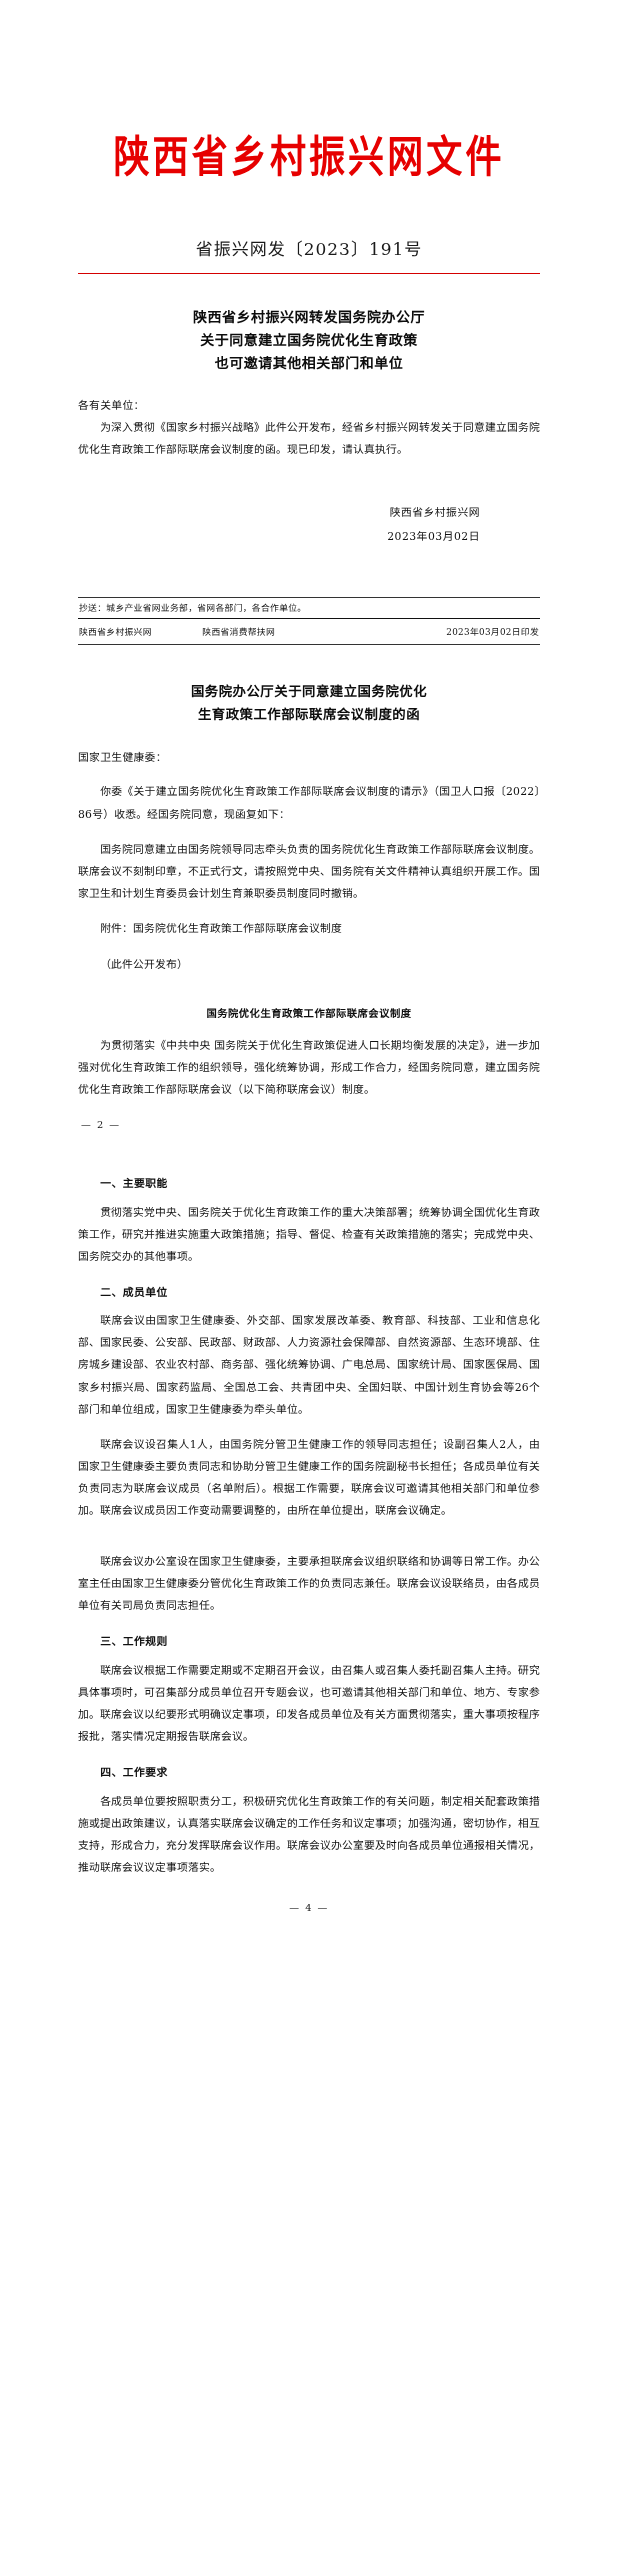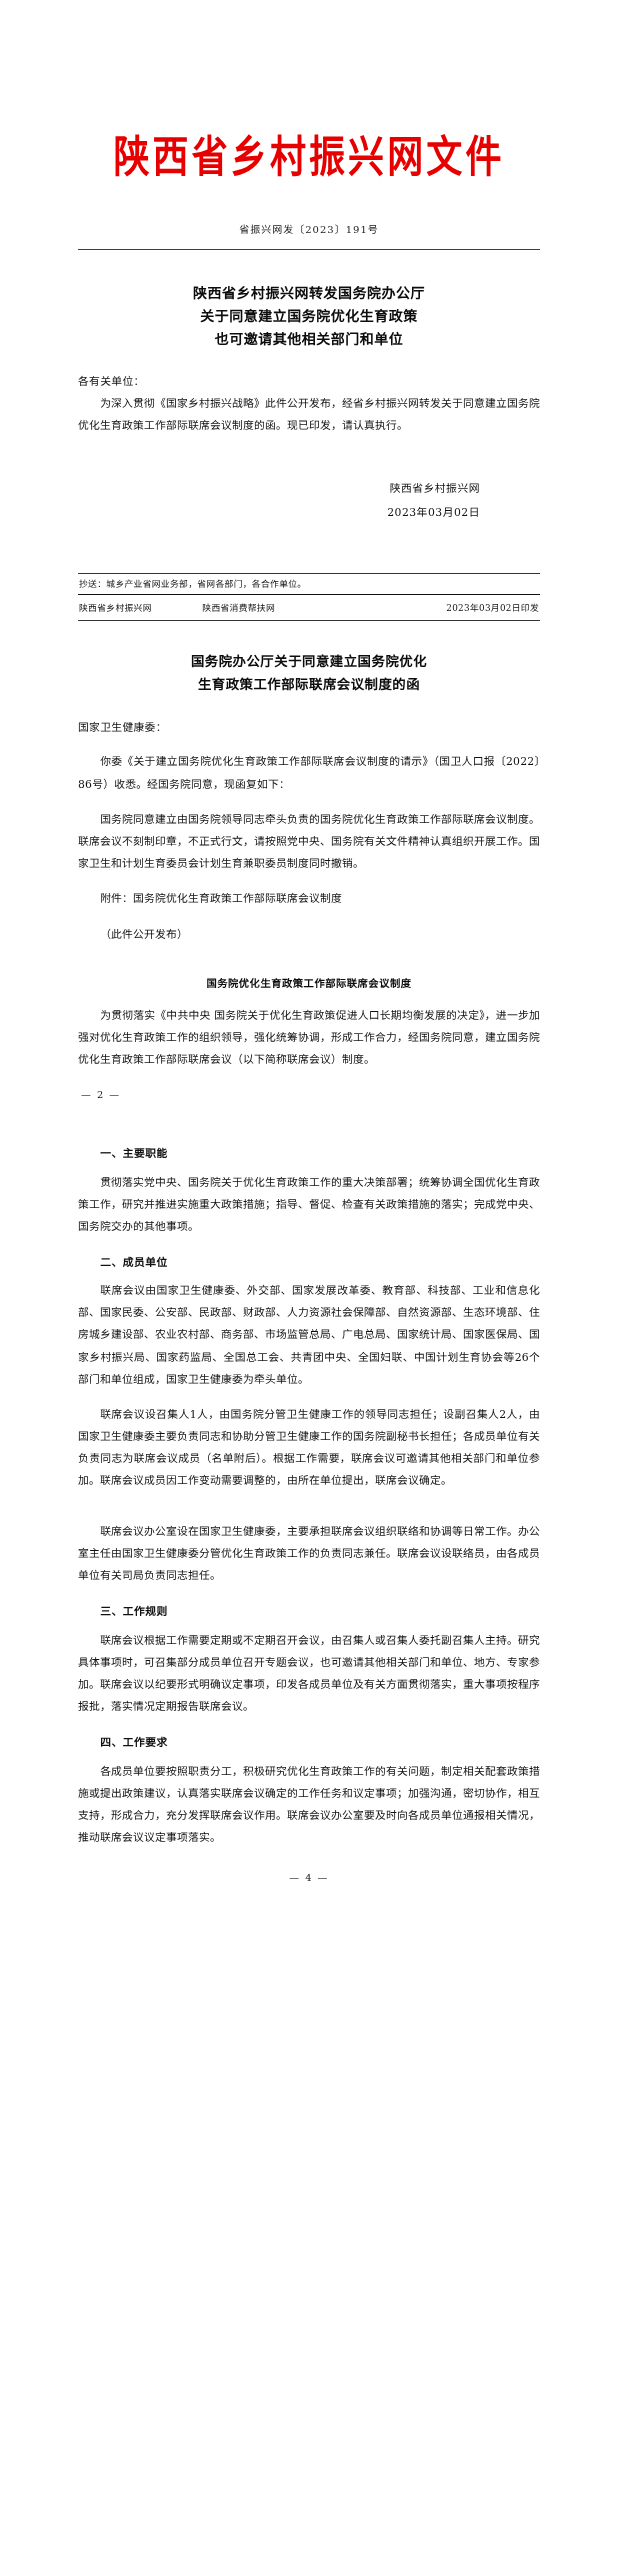--- a/index.html
+++ b/index.html
@@ -32,23 +32,23 @@
     font-size:36px;
     letter-spacing:3.1px;
     line-height:1.18;
     font-family:"DejaVu Serif","Liberation Serif",serif;
     white-space:nowrap;
     transform:scaleY(1.22);
     transform-origin:center center;
   }
   .doc-number{
     text-align:center;
-    font-size:10px;
+    font-size:17px;
     letter-spacing:1px;
-    margin-top:44px;
+    margin-top:58px;
     color:#1a1a1a;
   }
   .red-rule{
     height:1.5px;
     background:#d40000;
     margin:12.4px auto 0 auto;
     width:462px;
   }
 
   
@@ -63,21 +63,21 @@
   }
   .doc-title .tline{display:block;}
 
   .sub-doc-title{
     text-align:center;
     font-weight:bold;
     font-size:13.4px;
     line-height:1.72;
     letter-spacing:0.5px;
     color:#0d0d0d;
-    margin:0;
+    margin:6px;
   }
   .sub-doc-title .tline{display:block;}
 
   .attach-title{
     text-align:center;
     font-weight:bold;
     font-size:10.3px;
     letter-spacing:0.5px;
     color:#0d0d0d;
     margin:0;
@@ -245,21 +245,21 @@
     <p class="body">为贯彻落实《中共中央 国务院关于优化生育政策促进人口长期均衡发展的决定》，进一步加强对优化生育政策工作的组织领导，强化统筹协调，形成工作合力，经国务院同意，建立国务院优化生育政策工作部际联席会议（以下简称联席会议）制度。</p>
 
     <div class="page-num">— 2 —</div>
 
     <div class="spacer-md"></div>
 
     <div class="section-head">一、主要职能</div>
     <p class="body">贯彻落实党中央、国务院关于优化生育政策工作的重大决策部署；统筹协调全国优化生育政策工作，研究并推进实施重大政策措施；指导、督促、检查有关政策措施的落实；完成党中央、国务院交办的其他事项。</p>
 
     <div class="section-head">二、成员单位</div>
-    <p class="body">联席会议由国家卫生健康委、外交部、国家发展改革委、教育部、科技部、工业和信息化部、国家民委、公安部、民政部、财政部、人力资源社会保障部、自然资源部、生态环境部、住房城乡建设部、农业农村部、商务部、市场监管总局、广电总局、国家统计局、国家医保局、国家乡村振兴局、国家药监局、全国总工会、共青团中央、全国妇联、中国计划生育协会等26个部门和单位组成，国家卫生健康委为牵头单位。</p>
+    <p class="body">联席会议由国家卫生健康委、外交部、国家发展改革委、教育部、科技部、工业和信息化部、国家民委、公安部、民政部、财政部、人力资源社会保障部、自然资源部、生态环境部、住房城乡建设部、农业农村部、商务部、强化统筹协调、广电总局、国家统计局、国家医保局、国家乡村振兴局、国家药监局、全国总工会、共青团中央、全国妇联、中国计划生育协会等26个部门和单位组成，国家卫生健康委为牵头单位。</p>
     <p class="body gap">联席会议设召集人1人，由国务院分管卫生健康工作的领导同志担任；设副召集人2人，由国家卫生健康委主要负责同志和协助分管卫生健康工作的国务院副秘书长担任；各成员单位有关负责同志为联席会议成员（名单附后）。根据工作需要，联席会议可邀请其他相关部门和单位参加。联席会议成员因工作变动需要调整的，由所在单位提出，联席会议确定。</p>
     <div class="spacer-sm"></div>
     <p class="body gap">联席会议办公室设在国家卫生健康委，主要承担联席会议组织联络和协调等日常工作。办公室主任由国家卫生健康委分管优化生育政策工作的负责同志兼任。联席会议设联络员，由各成员单位有关司局负责同志担任。</p>
 
     <div class="section-head">三、工作规则</div>
     <p class="body">联席会议根据工作需要定期或不定期召开会议，由召集人或召集人委托副召集人主持。研究具体事项时，可召集部分成员单位召开专题会议，也可邀请其他相关部门和单位、地方、专家参加。联席会议以纪要形式明确议定事项，印发各成员单位及有关方面贯彻落实，重大事项按程序报批，落实情况定期报告联席会议。</p>
 
     <div class="section-head">四、工作要求</div>
     <p class="body">各成员单位要按照职责分工，积极研究优化生育政策工作的有关问题，制定相关配套政策措施或提出政策建议，认真落实联席会议确定的工作任务和议定事项；加强沟通，密切协作，相互支持，形成合力，充分发挥联席会议作用。联席会议办公室要及时向各成员单位通报相关情况，推动联席会议议定事项落实。</p>
 

